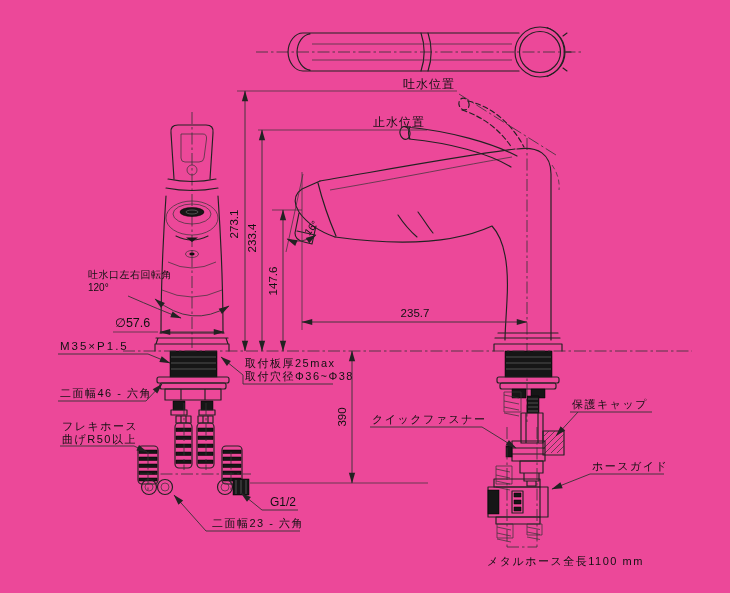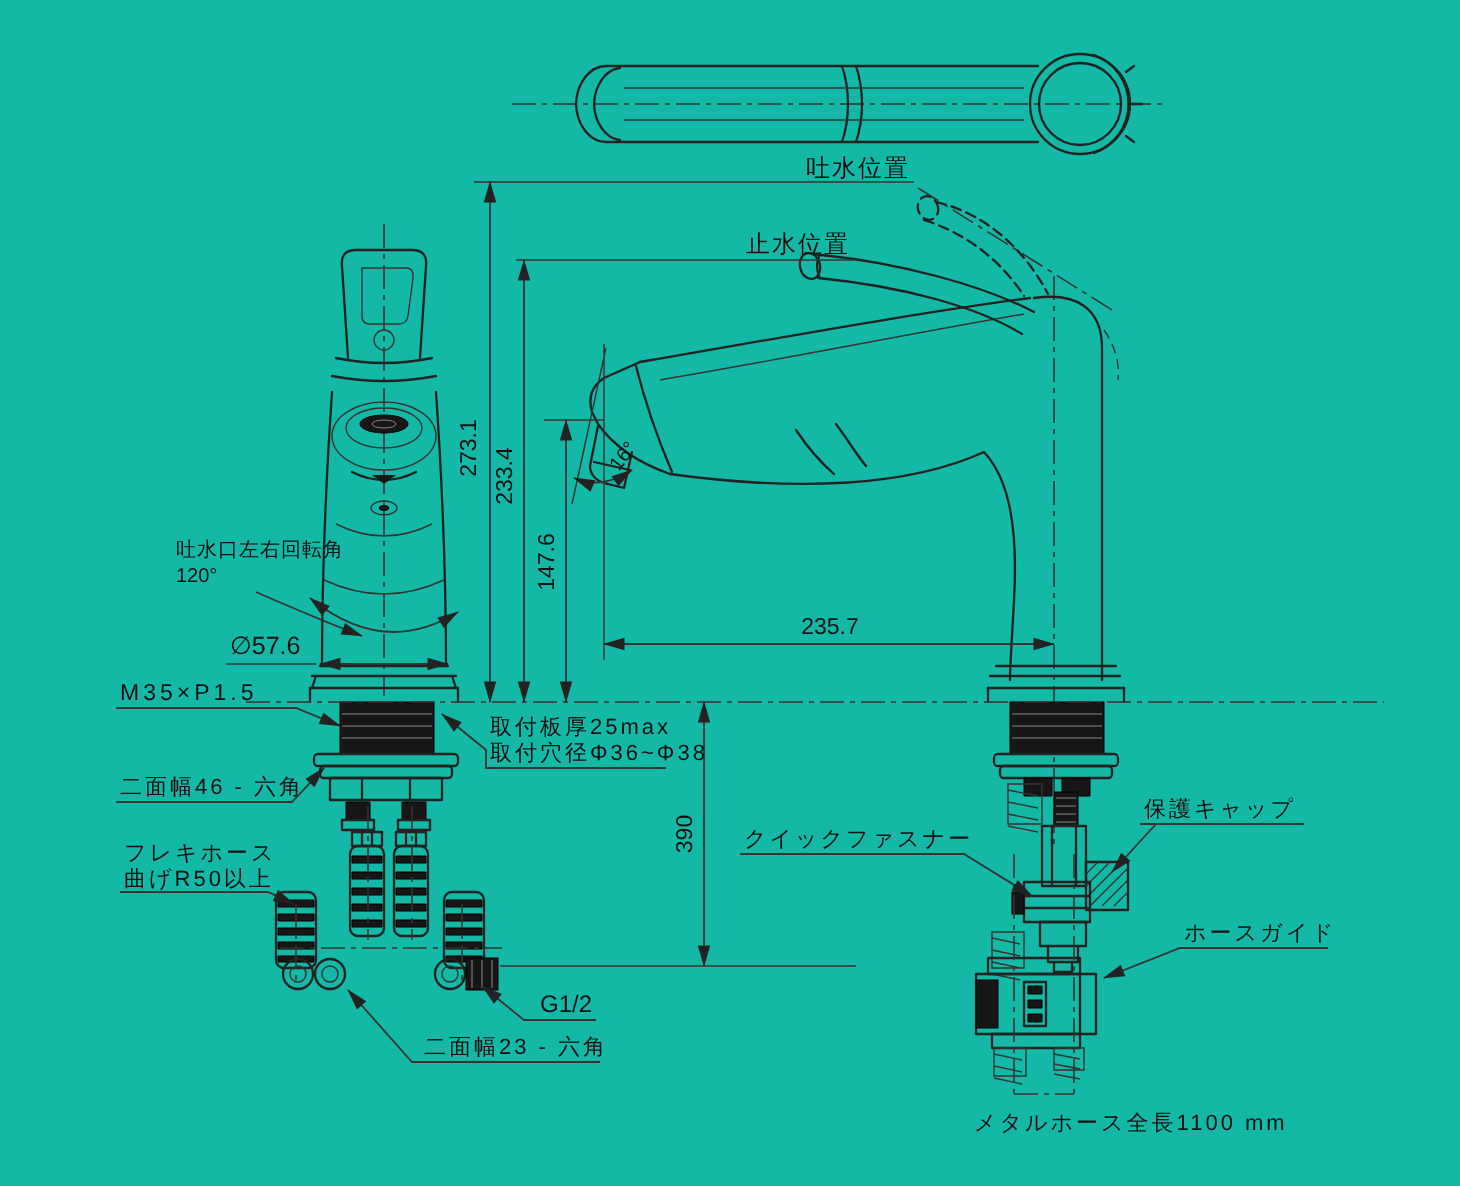--- a/index.html
+++ b/index.html
@@ -1,16 +1,16 @@
 <!DOCTYPE html>
 <html><head>
 <meta charset="utf-8">
 <style>
   html,body{margin:0;padding:0;background:#fff;}
-  .stage{position:relative;width:730px;height:593px;background:#14b8a6;overflow:hidden;
+  .stage{position:relative;width:730px;height:593px;background:#ec4899;overflow:hidden;
          font-family:"Liberation Sans","DejaVu Sans",sans-serif;}
   svg text{fill:#111;font-family:"Liberation Sans","DejaVu Sans",sans-serif;}
   .jl{font-size:11px;letter-spacing:1.5px;}
   .jl2{font-size:12px;letter-spacing:1px;}
   .dm{font-size:11.5px;}
   .ln{stroke:#222;stroke-width:1.15;fill:none;stroke-linejoin:round;stroke-linecap:round;}
   .lnt{stroke:#333;stroke-width:0.7;fill:none;}
   .dim{stroke:#333;stroke-width:0.9;fill:none;}
   .cl{stroke:#333;stroke-width:0.8;fill:none;stroke-dasharray:12 3 2.5 3;}
   .dash{stroke-dasharray:5 3;}

